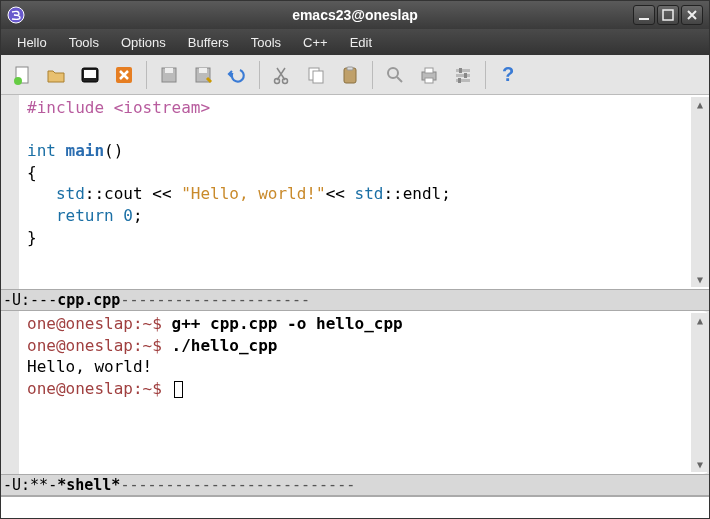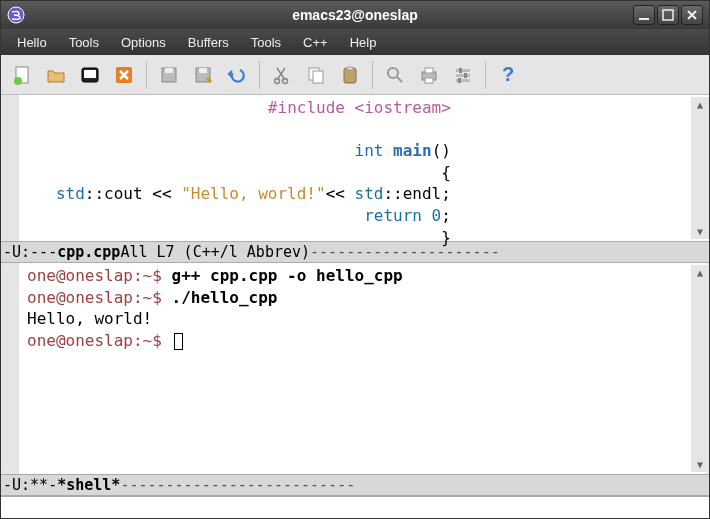--- a/index.html
+++ b/index.html
@@ -69,21 +69,21 @@
   .tool-sep { width: 1px; height: 28px; background: #bbb; margin: 0 3px; }
   .buffer {
     background: #fff;
     font-family: "DejaVu Sans Mono", monospace;
     font-size: 16px;
     padding: 2px 0 2px 8px;
     display: flex;
     border-left: 18px solid #e5e5e5;
     position: relative;
   }
-  .buffer-top { height: 146px; text-align: right; }
+  .buffer-top { height: 194px; }
   .buffer-bot { flex: 1; border-radius: 6px; }
   .scroll-col {
     width: 18px; background: #e5e5e5;
     display: flex; flex-direction: column; align-items: center;
     justify-content: space-between;
     padding: 2px 0;
     margin-left: auto;
   }
   .scroll-arrow { font-size: 10px; color: #666; cursor: pointer; }
   .code { white-space: pre; line-height: 1.35; }
@@ -150,21 +150,21 @@
     </div>
   </div>
 
   <div class="menubar">
     <div class="menu-item">Hello</div>
     <div class="menu-item">Tools</div>
     <div class="menu-item">Options</div>
     <div class="menu-item">Buffers</div>
     <div class="menu-item">Tools</div>
     <div class="menu-item">C++</div>
-    <div class="menu-item">Help</div>
+    <div class="menu-item">Edit</div>
   </div>
 
   <div class="toolbar">
     <div class="tool-btn">
         <svg width="22" height="22">
           <rect x="5" y="3" width="12" height="16" fill="#fff" stroke="#888"></rect>
           <circle cx="7" cy="17" r="4" fill="#6c4"></circle>
         </svg>
       </div>
     <div class="tool-btn">
@@ -263,21 +263,20 @@
 <span>}</span></div>
     <div class="scroll-col">
       <div class="scroll-arrow">▲</div>
       <div class="scroll-arrow">▼</div>
     </div>
   </div>
 
   <div class="modeline">
     <span>-U:---   </span>
     <span class="buf">cpp.cpp</span>
-    <span>      All L7     (C++/l Abbrev)</span>
     <span class="dashes">---------------------</span>
   </div>
 
   <div class="buffer buffer-bot">
     <div class="code"><span class="prompt">one@oneslap:~$ </span><b>g++ cpp.cpp -o hello_cpp</b>
 <span class="prompt">one@oneslap:~$ </span><b>./hello_cpp</b>
 <span>Hello, world!</span>
 <span class="prompt">one@oneslap:~$ </span><span class="cursor-box"></span></div>
     <div class="scroll-col">
       <div class="scroll-arrow">▲</div>

